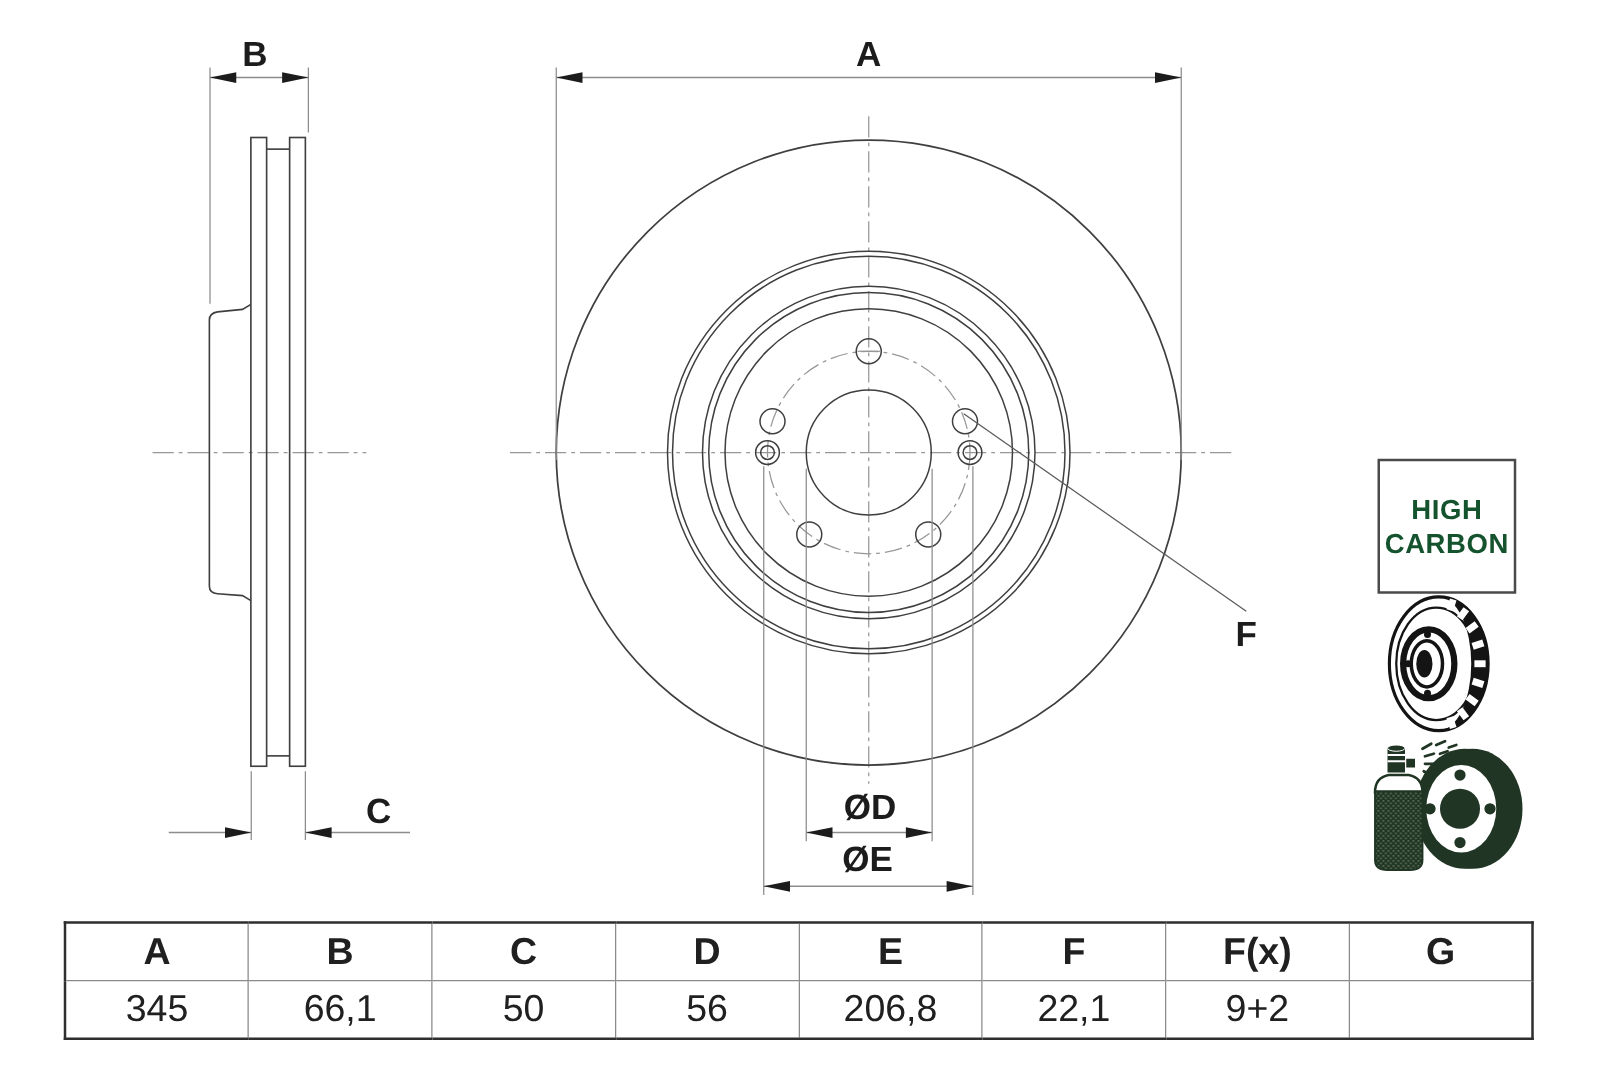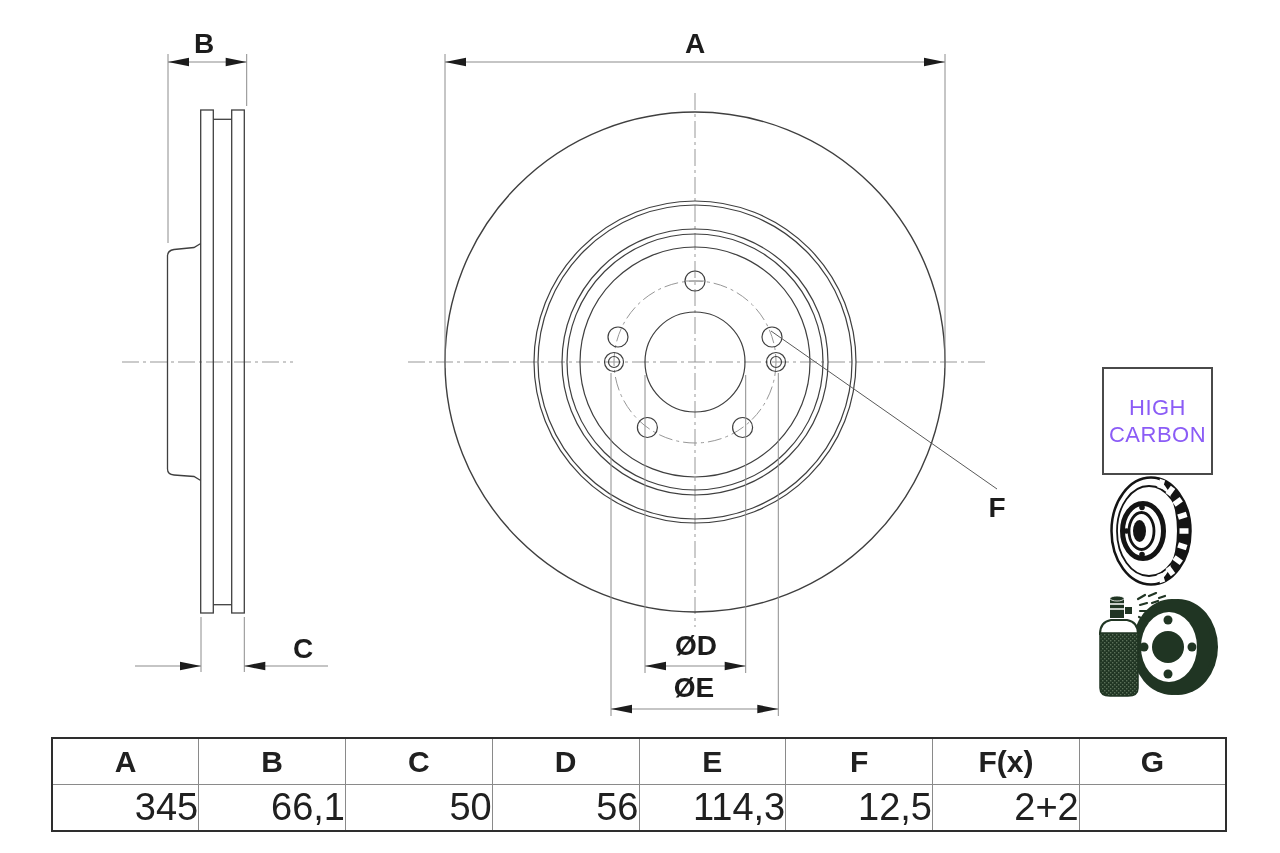--- a/index.html
+++ b/index.html
@@ -4,28 +4,28 @@
 <style>
   html,body{margin:0;padding:0;background:#ffffff;}
   .stage{position:relative;width:1280px;height:853px;background:#ffffff;overflow:hidden;
          font-family:"Liberation Sans",sans-serif;}
   svg text{font-family:"Liberation Sans",sans-serif;}
   .dim-label{font-size:28px;font-weight:bold;fill:#1c1c1c;}
   
   .badge{position:absolute;left:1102px;top:367px;width:111px;height:108px;
          border:2px solid #4a4a4a;box-sizing:border-box;background:#fff;
          display:flex;flex-direction:column;align-items:center;justify-content:center;}
-  .badge div{font-size:22px;line-height:27px;font-weight:normal;color:#8b5cf6;letter-spacing:0.5px;}
+  .badge div{font-size:22px;line-height:27px;font-weight:bold;color:#14532d;letter-spacing:0.5px;}
   
   .spec-table{position:absolute;left:51px;top:737px;width:1176px;height:90px;
               border-collapse:collapse;table-layout:fixed;background:#fff;}
   .spec-table th,.spec-table td{border:1px solid #8a8a8a;text-align:center;vertical-align:middle;
               color:#202020;height:45px;padding:0;}
   .spec-table th{font-size:30px;font-weight:bold;}
-  .spec-table td{font-size:38px;font-weight:normal;text-align:right;}
+  .spec-table td{font-size:30px;font-weight:normal;}
   .spec-table{border:2px solid #2e2e2e;}
   .spec-table tr:first-child th{border-top:2px solid #2e2e2e;}
   .spec-table tr:last-child td{border-bottom:2px solid #2e2e2e;}
   .spec-table th:first-child,.spec-table td:first-child{border-left:2px solid #2e2e2e;}
   .spec-table th:last-child,.spec-table td:last-child{border-right:2px solid #2e2e2e;}
   .icon-abs{position:absolute;}
 </style>
 </head>
 <body>
 
@@ -206,21 +206,21 @@
       <th>E</th>
       <th>F</th>
       <th>F(x)</th>
       <th>G</th>
     </tr>
     <tr>
       <td>345</td>
       <td>66,1</td>
       <td>50</td>
       <td>56</td>
-      <td>114,3</td>
-      <td>12,5</td>
-      <td>2+2</td>
+      <td>206,8</td>
+      <td>22,1</td>
+      <td>9+2</td>
       <td></td>
     </tr>
   </tbody>
     </table>
 
 </div>
 
 </body></html>

